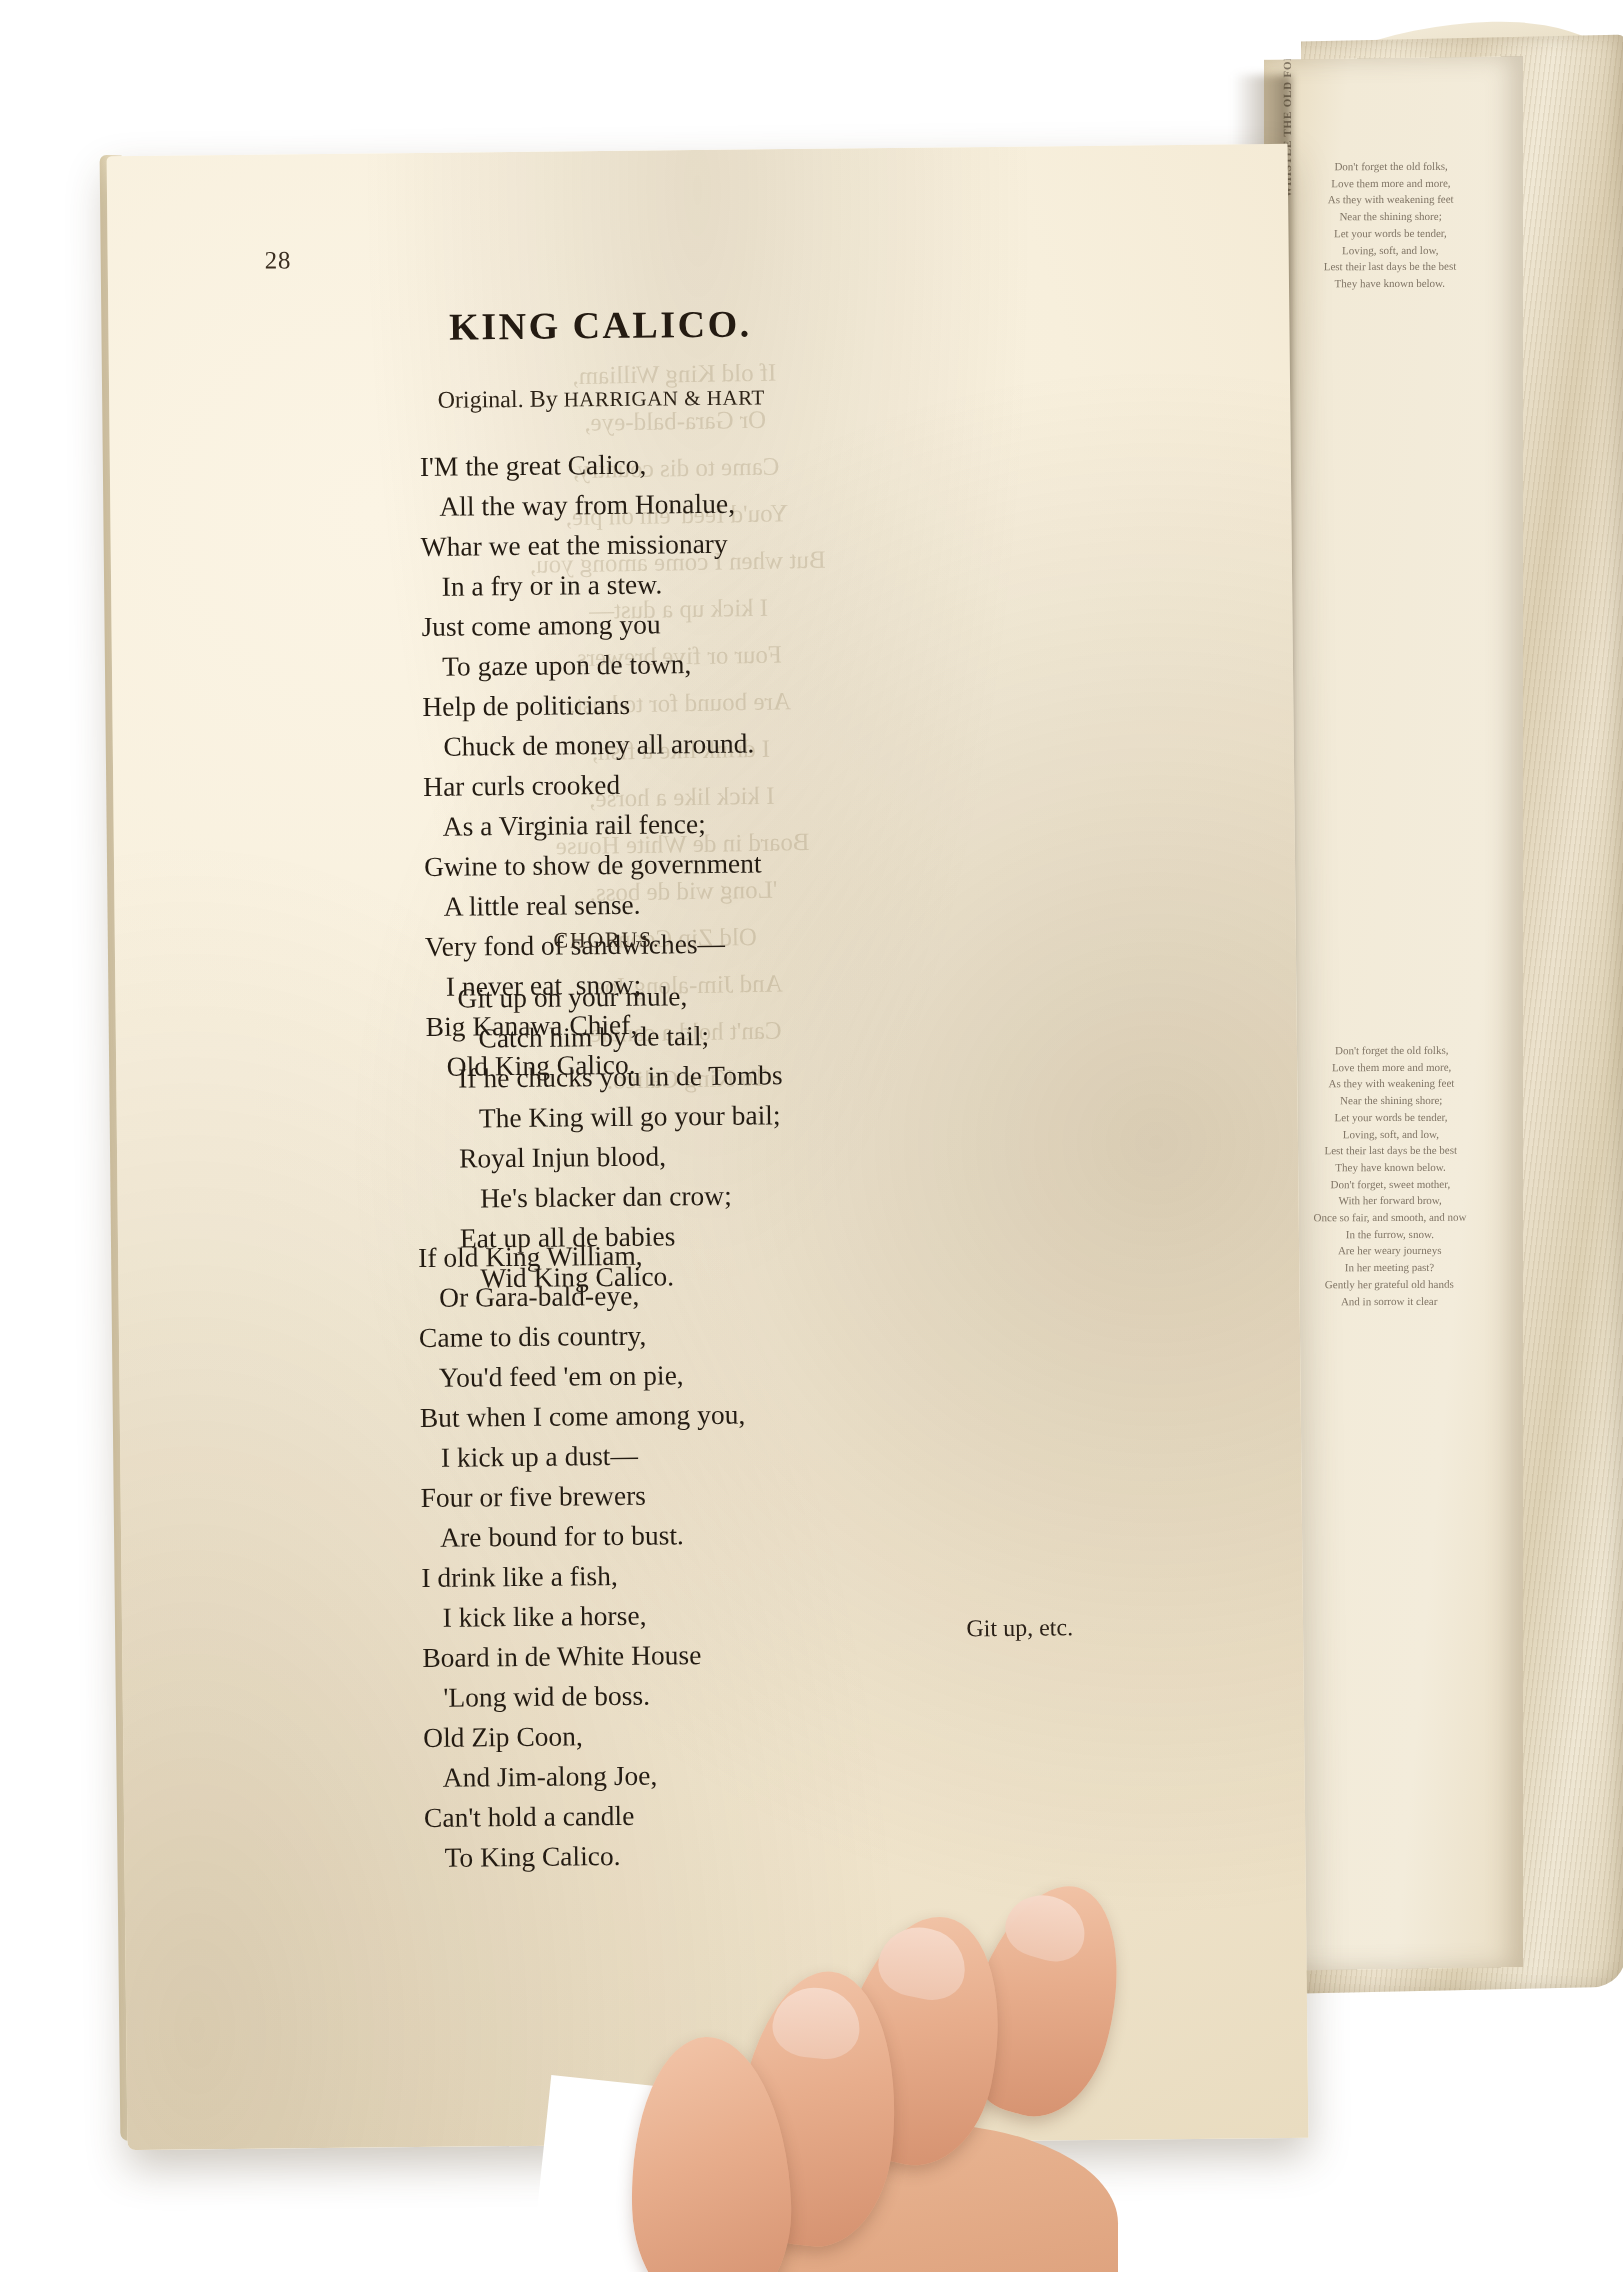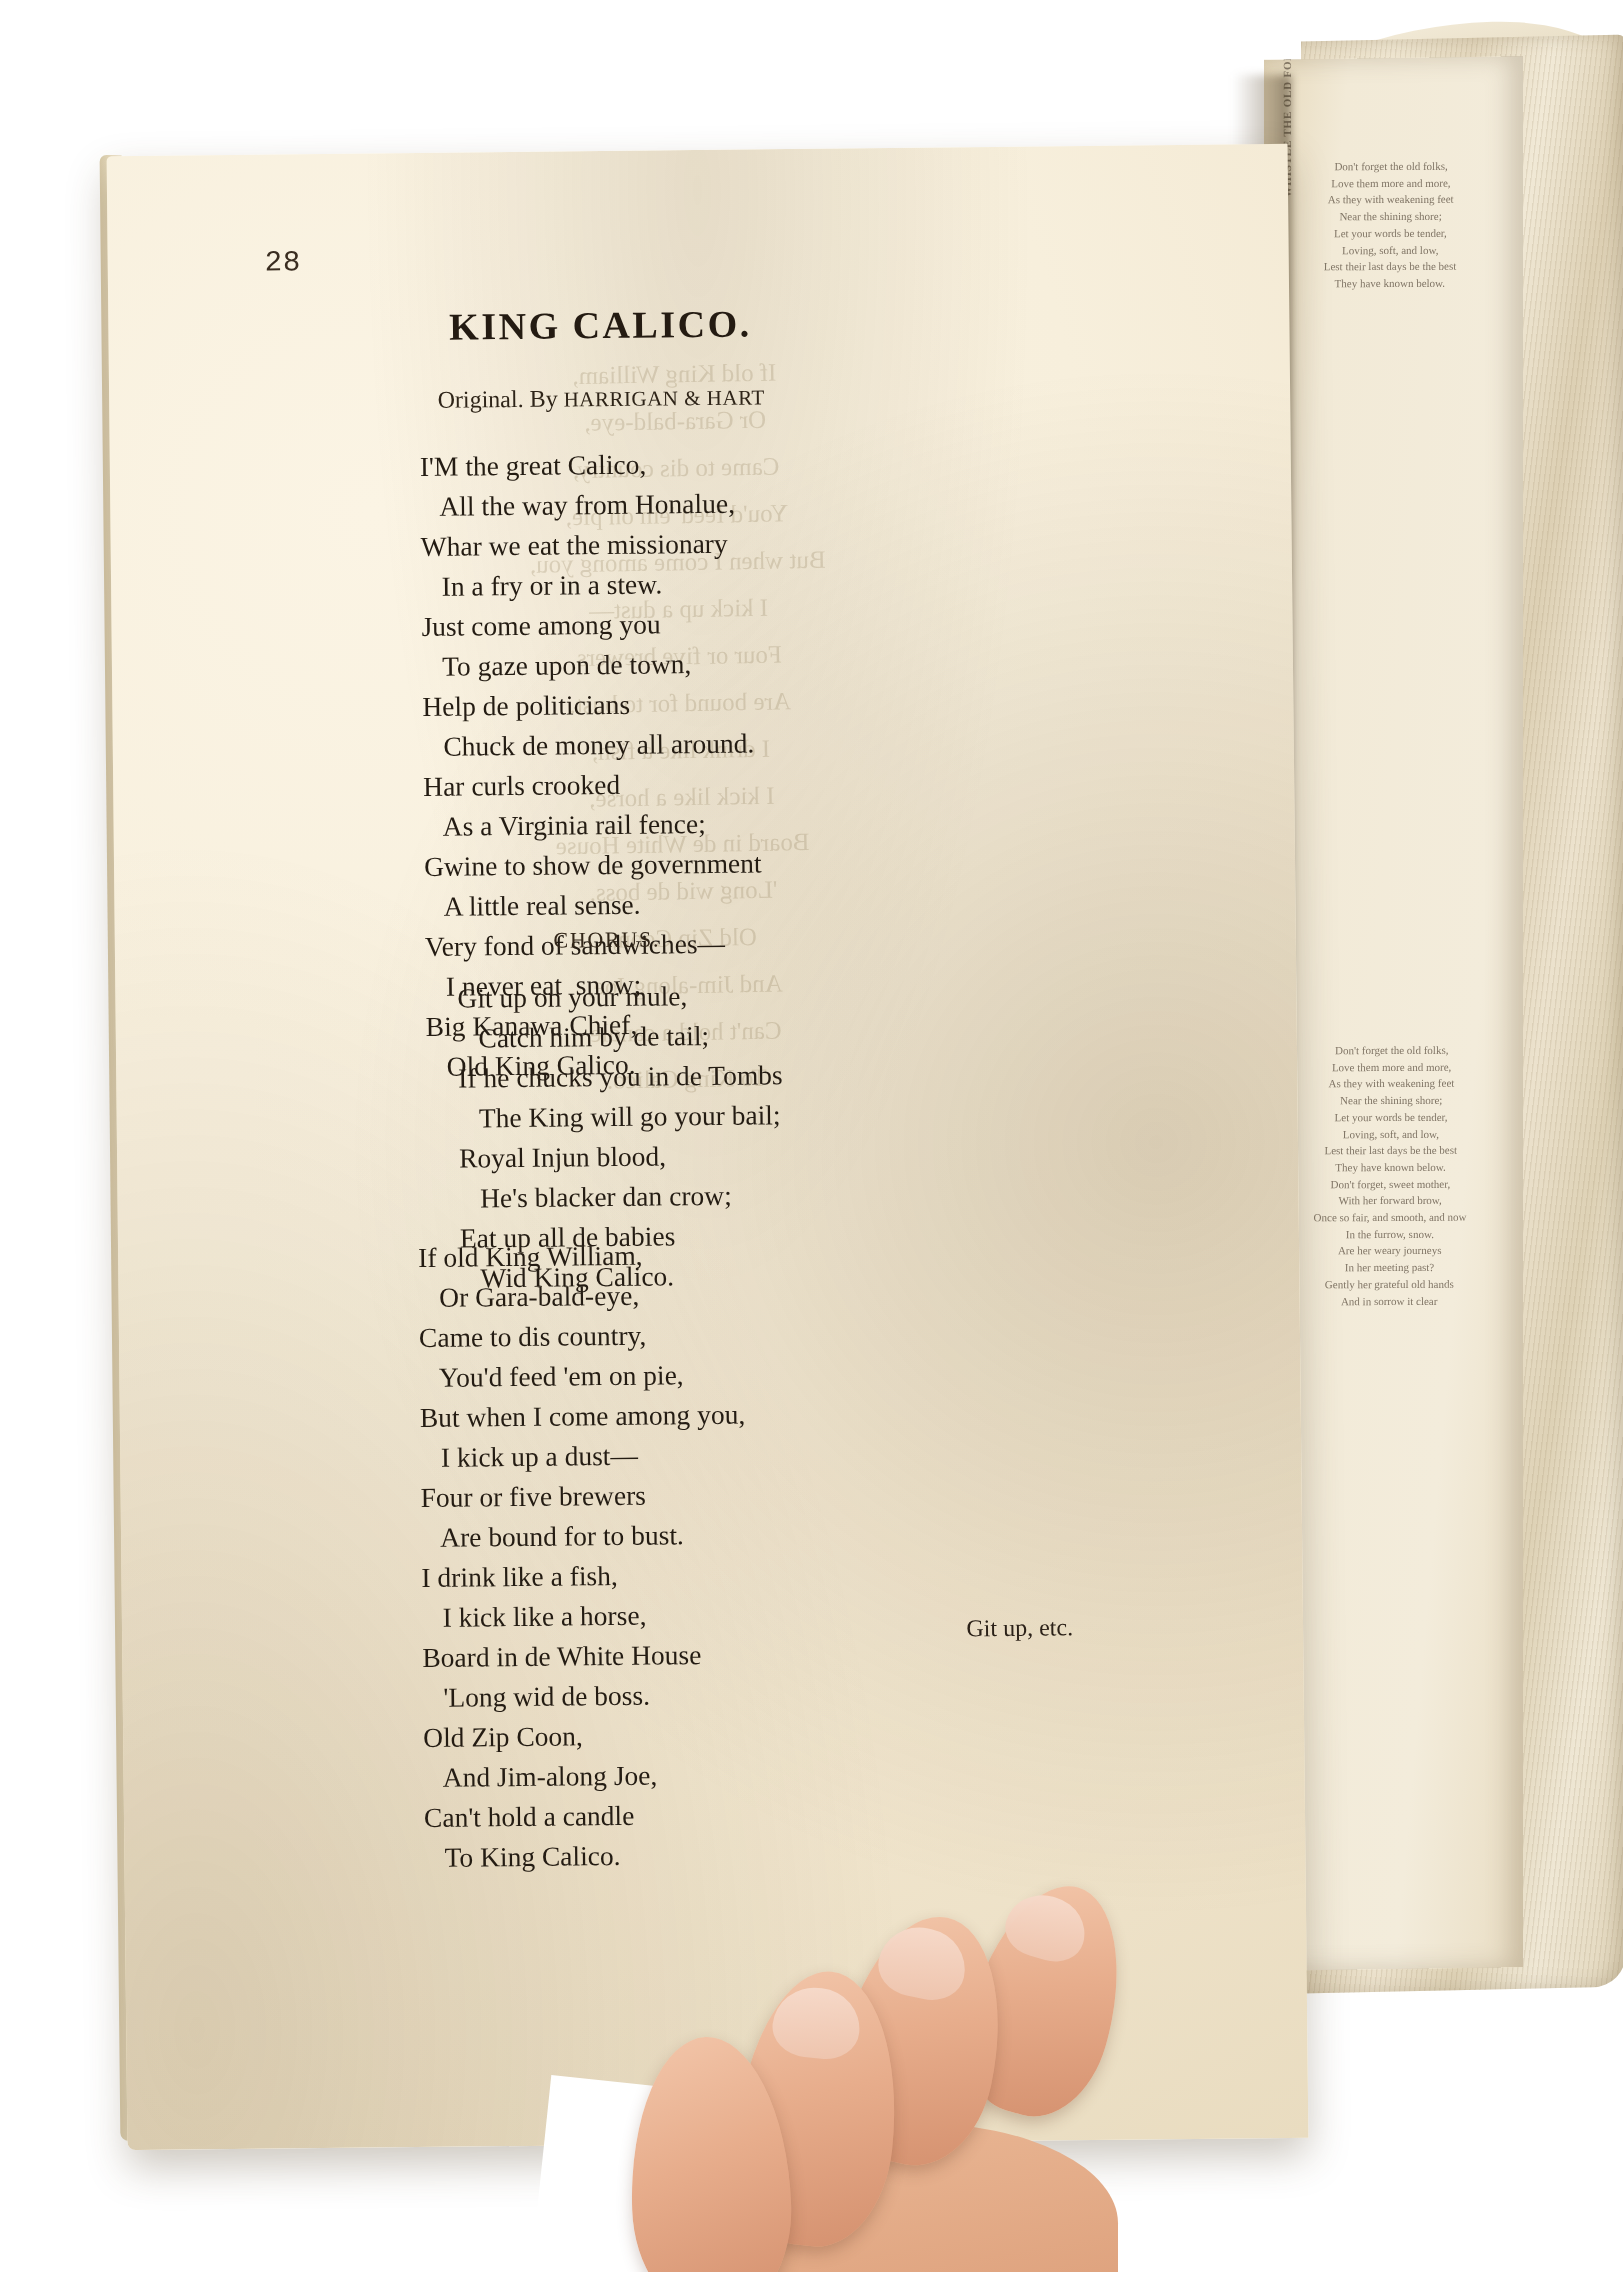--- a/index.html
+++ b/index.html
@@ -181,24 +181,24 @@
     left: 0;
     top: 0;
     width: 1181px;
     height: 1994px;
     color: #2b2118;
   }
   .folio {
     position: absolute;
     left: 157px;
     top: 92px;
-    font-size: 29px;
+    font-size: 25px;
     letter-spacing: 0.8px;
     color: #3a2d20;
-    font-family: Liberation Mono, monospace;
+    font-family: Liberation Serif, serif;
   }
   .title {
     position: absolute;
     left: 0;
     top: 152px;
     width: 984px;
     text-align: center;
     font-size: 38px;
     font-weight: bold;
     letter-spacing: 2.5px;

